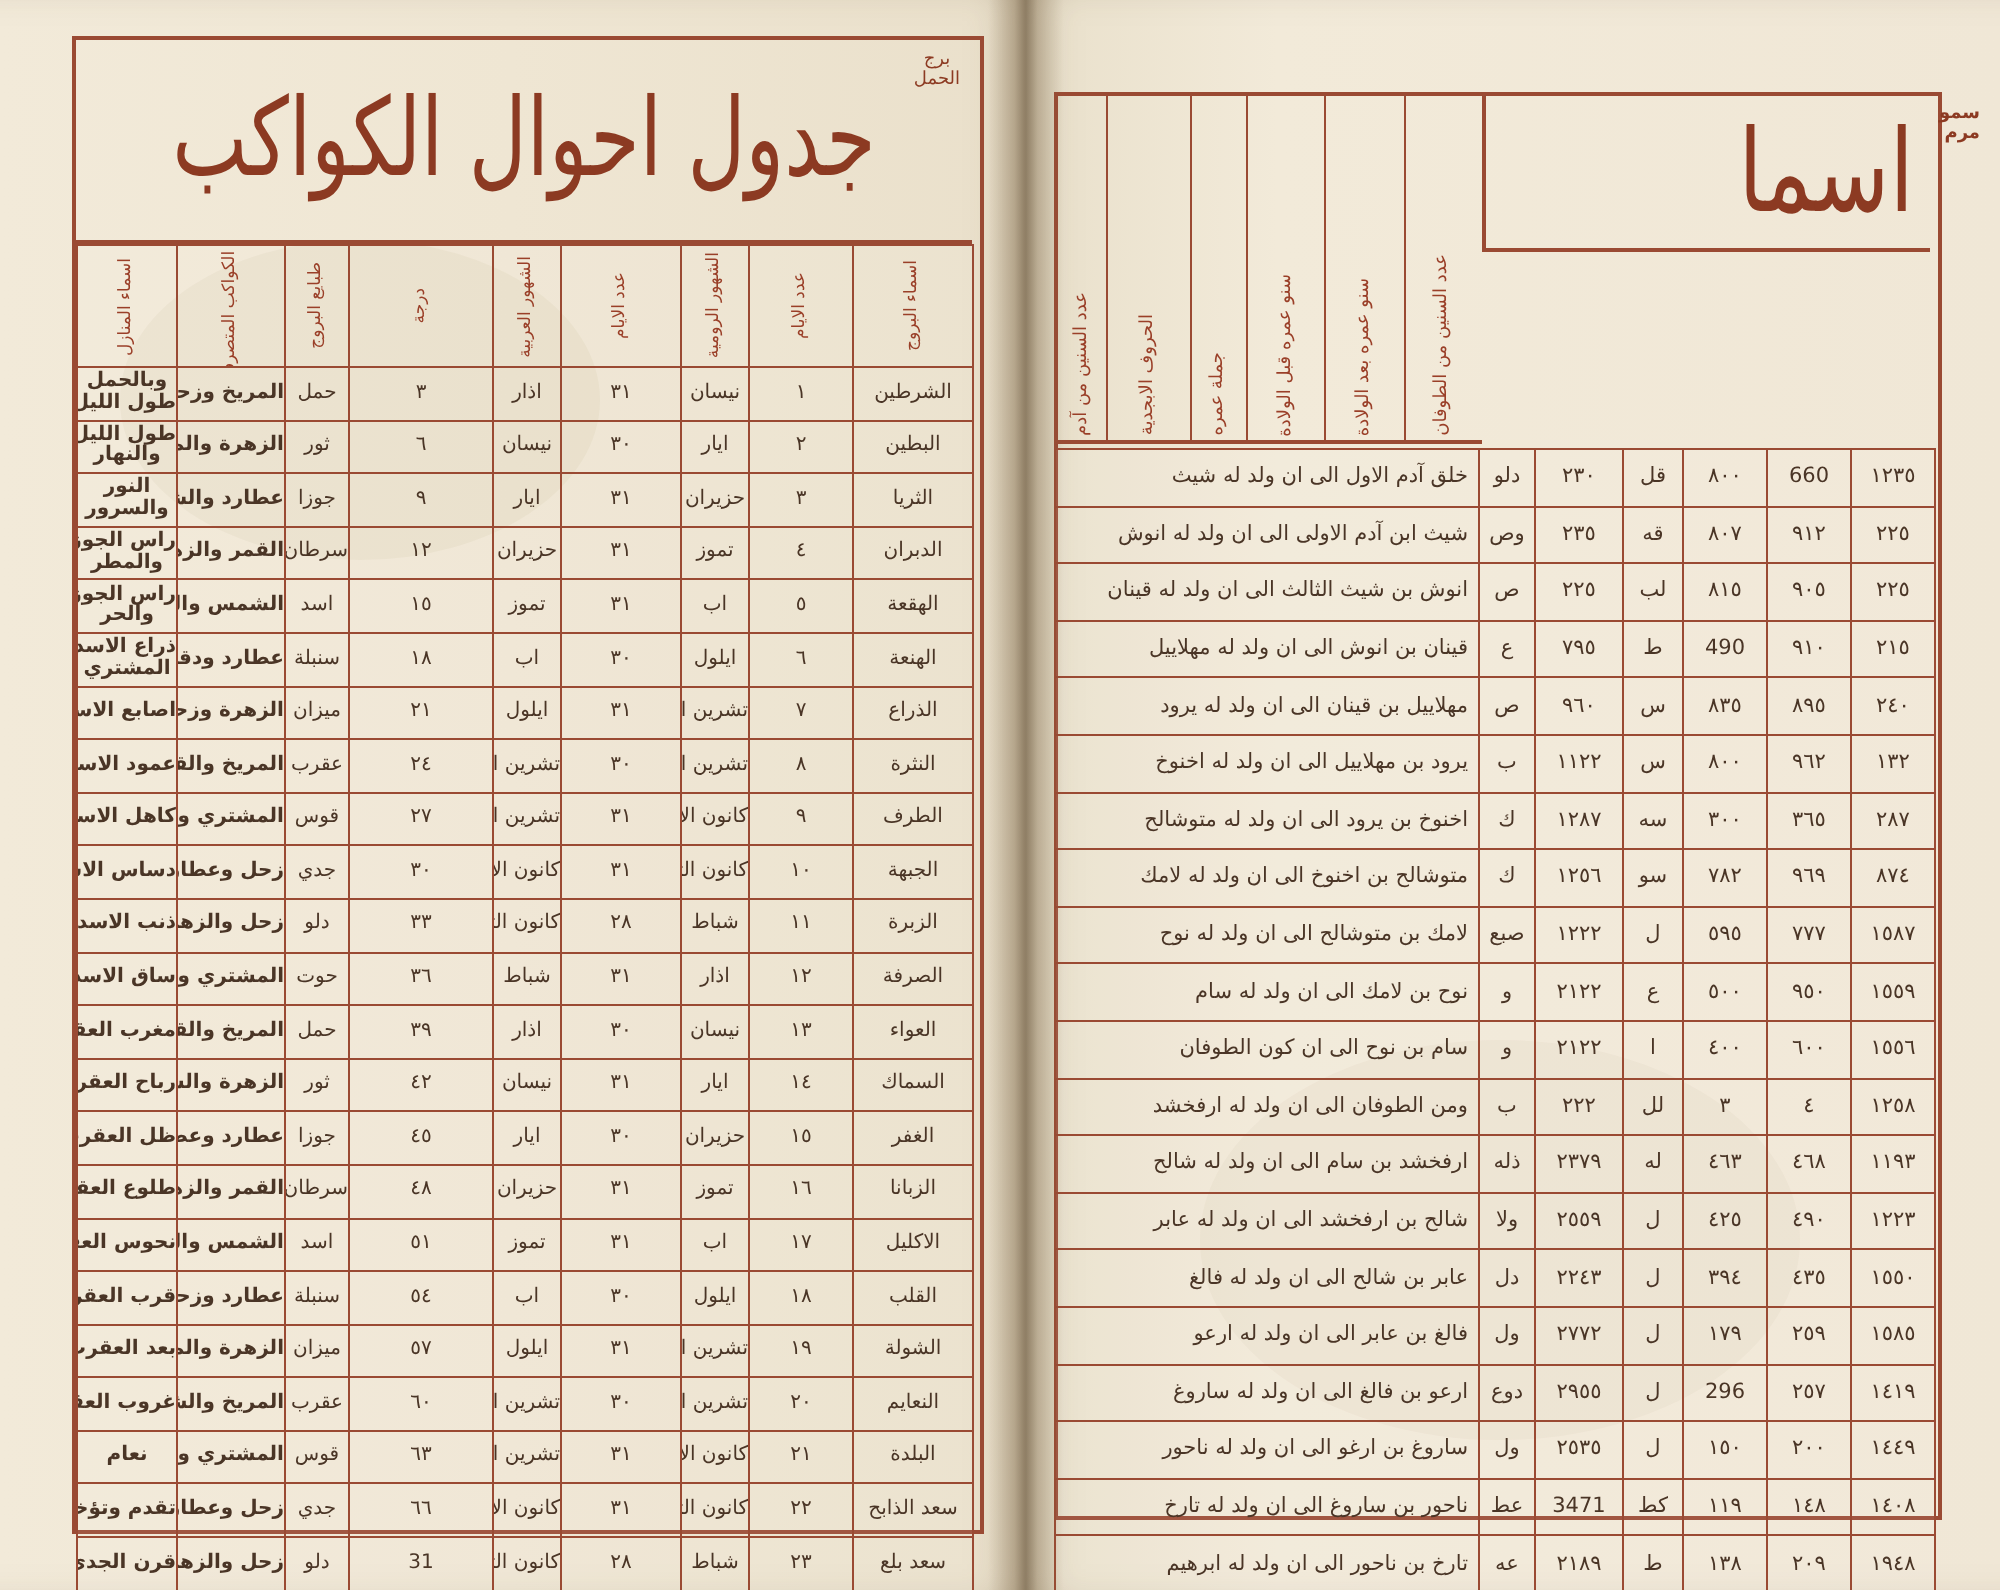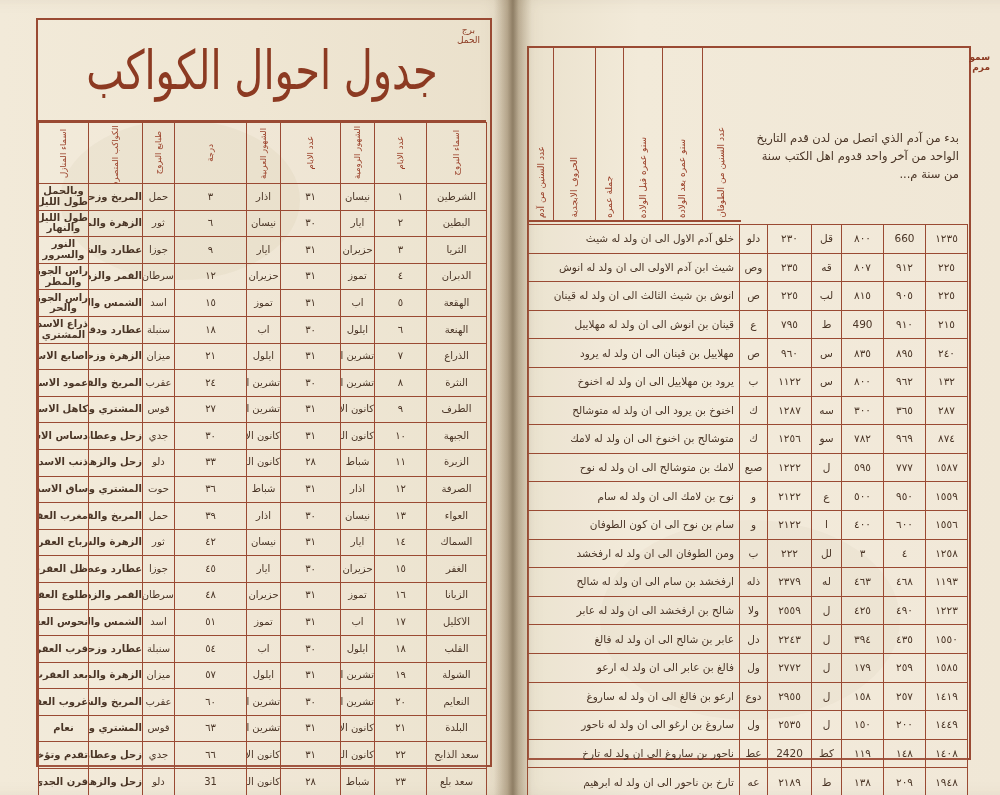--- a/index.html
+++ b/index.html
@@ -454,23 +454,25 @@
           <td class="c-red">31</td>
           <td class="c-brn">دلو</td>
           <td class="c-brn small">زحل والزهرة</td>
           <td class="c-brn small">قرن الجدي</td>
         </tr>
       </tbody>
   </table>
 
   <div id="right-frame"></div>
 
+  <div id="right-head">
+    <div id="right-head-title">اسما</div>
+  </div>
   <div id="right-head-small">سمو<br>مرم</div>
 
-  <div id="right-preamble">بدء من آدم الذي اتصل من لدن قدم التاريخ الواحد من آخر واحد قدوم اهل الكتب سنة من سنة م...</div>
 
   <div id="right-colhdr">
       <div class="rch" style="width: 42px;">
         <span>عدد السنين من الطوفان</span>
       </div>
       <div class="rch" style="width: 42px;">
         <span>سنو عمره بعد الولادة</span>
       </div>
       <div class="rch" style="width: 42px;">
         <span>سنو عمره قبل الولادة</span>
@@ -638,41 +640,41 @@
           <td class="c-brn">٢٥٩</td>
           <td class="c-brn">١٧٩</td>
           <td class="c-red">ل</td>
           <td class="c-brn">٢٧٧٢</td>
           <td class="c-red">ول</td>
           <td class="narr c-brn">فالغ بن عابر الى ان ولد له ارعو</td>
         </tr>
         <tr>
           <td class="c-brn">١٤١٩</td>
           <td class="c-brn">٢٥٧</td>
-          <td class="c-brn">١٥٨</td>
+          <td class="c-brn">296</td>
           <td class="c-red">ل</td>
           <td class="c-brn">٢٩٥٥</td>
           <td class="c-red">دوع</td>
           <td class="narr c-brn">ارعو بن فالغ الى ان ولد له ساروغ</td>
         </tr>
         <tr>
           <td class="c-brn">١٤٤٩</td>
           <td class="c-brn">٢٠٠</td>
           <td class="c-brn">١٥٠</td>
           <td class="c-red">ل</td>
           <td class="c-brn">٢٥٣٥</td>
           <td class="c-red">ول</td>
           <td class="narr c-brn">ساروغ بن ارغو الى ان ولد له ناحور</td>
         </tr>
         <tr>
           <td class="c-brn">١٤٠٨</td>
           <td class="c-brn">١٤٨</td>
           <td class="c-brn">١١٩</td>
           <td class="c-red">كط</td>
-          <td class="c-brn">2420</td>
+          <td class="c-brn">3471</td>
           <td class="c-red">عط</td>
           <td class="narr c-brn">ناحور بن ساروغ الى ان ولد له تارخ</td>
         </tr>
         <tr>
           <td class="c-brn">١٩٤٨</td>
           <td class="c-brn">٢٠٩</td>
           <td class="c-brn">١٣٨</td>
           <td class="c-red">ط</td>
           <td class="c-brn">٢١٨٩</td>
           <td class="c-red">عه</td>

